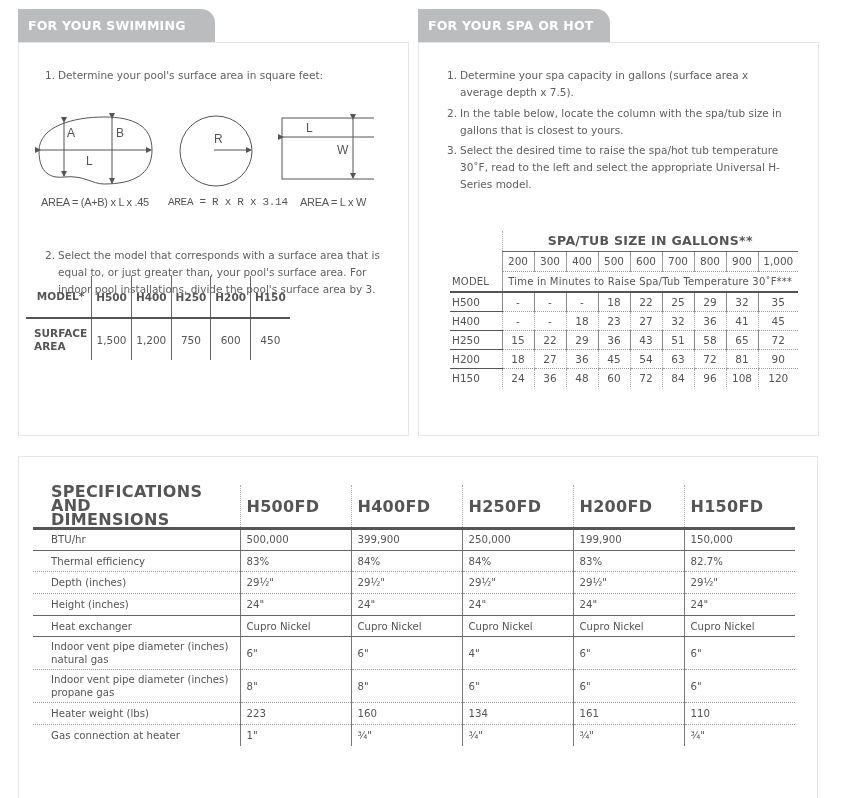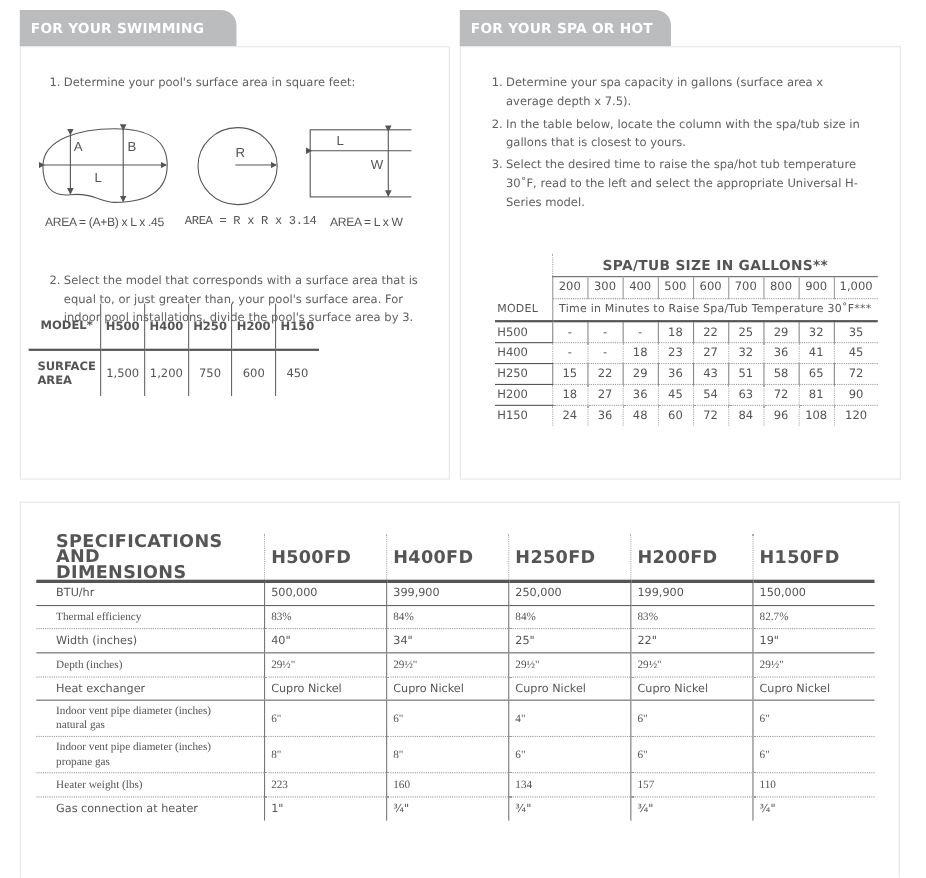--- a/index.html
+++ b/index.html
@@ -55,21 +55,21 @@
   #panel-specs { left: 18px; top: 456px; width: 800px; height: 342px; border-bottom: none; }
   #specs-table { position: absolute; left: 33px; top: 485px; }
   #specs-table th { font-family: "DejaVu Sans", sans-serif; font-weight: bold; font-size: 16px; color: #555; text-align: left; height: 40px; vertical-align: middle; border-bottom: 3px solid #555; letter-spacing: 0.3px; padding-left: 6px; }
   #specs-table th.first { width: 207px; line-height: 14px; padding-left: 18px; font-size: 16px; }
   #specs-table th.m { width: 111px; border-left: 1px dotted #aaa; }
   #specs-table td { font-family: "DejaVu Sans", sans-serif; font-size: 10.2px; color: #555; height: 21.7px; padding-left: 6px; border-bottom: 1px solid #666; vertical-align: middle; }
   #specs-table td.lab { padding-left: 18px; }
   #specs-table td.v { border-left: 1px solid #777; }
   #specs-table tr.tall td { height: 33px; line-height: 13px; }
   #specs-table tr:last-child td { border-bottom: none; }
-  #specs-table tr.dot td { border-bottom: 1px dotted #999; font-family: Liberation Serif, serif; }
+  #specs-table tr.dot td { border-bottom: 1px dotted #999; }
 </style>
 </head>
 <body>
 
 <div class="tab" id="tab-pool">FOR YOUR SWIMMING POOL</div>
 <div class="panel" id="panel-pool"></div>
 
 <div class="step" style="left:45px; top:67px; width:340px;">
   <span class="num">1.</span>
   <span class="txt">Determine your pool's surface area in square feet:</span>
@@ -260,35 +260,35 @@
         <td class="v">150,000</td>
       </tr>
       <tr class="dot">
         <td class="lab">Thermal efficiency</td>
         <td class="v">83%</td>
         <td class="v">84%</td>
         <td class="v">84%</td>
         <td class="v">83%</td>
         <td class="v">82.7%</td>
       </tr>
-      <tr>
-        <td class="lab">Width (inches)</td>
-        <td class="v">40"</td>
-        <td class="v">34"</td>
-        <td class="v">25"</td>
-        <td class="v">22"</td>
-        <td class="v">19"</td>
-      </tr>
       <tr class="dot">
         <td class="lab">Depth (inches)</td>
         <td class="v">29½"</td>
         <td class="v">29½"</td>
         <td class="v">29½"</td>
         <td class="v">29½"</td>
         <td class="v">29½"</td>
+      </tr>
+      <tr>
+        <td class="lab">Height (inches)</td>
+        <td class="v">24"</td>
+        <td class="v">24"</td>
+        <td class="v">24"</td>
+        <td class="v">24"</td>
+        <td class="v">24"</td>
       </tr>
       <tr>
         <td class="lab">Heat exchanger</td>
         <td class="v">Cupro Nickel</td>
         <td class="v">Cupro Nickel</td>
         <td class="v">Cupro Nickel</td>
         <td class="v">Cupro Nickel</td>
         <td class="v">Cupro Nickel</td>
       </tr>
       <tr class="tall dot">
@@ -305,21 +305,21 @@
         <td class="v">8"</td>
         <td class="v">6"</td>
         <td class="v">6"</td>
         <td class="v">6"</td>
       </tr>
       <tr class="dot">
         <td class="lab">Heater weight (lbs)</td>
         <td class="v">223</td>
         <td class="v">160</td>
         <td class="v">134</td>
-        <td class="v">157</td>
+        <td class="v">161</td>
         <td class="v">110</td>
       </tr>
       <tr>
         <td class="lab">Gas connection at heater</td>
         <td class="v">1"</td>
         <td class="v">¾"</td>
         <td class="v">¾"</td>
         <td class="v">¾"</td>
         <td class="v">¾"</td>
       </tr>

